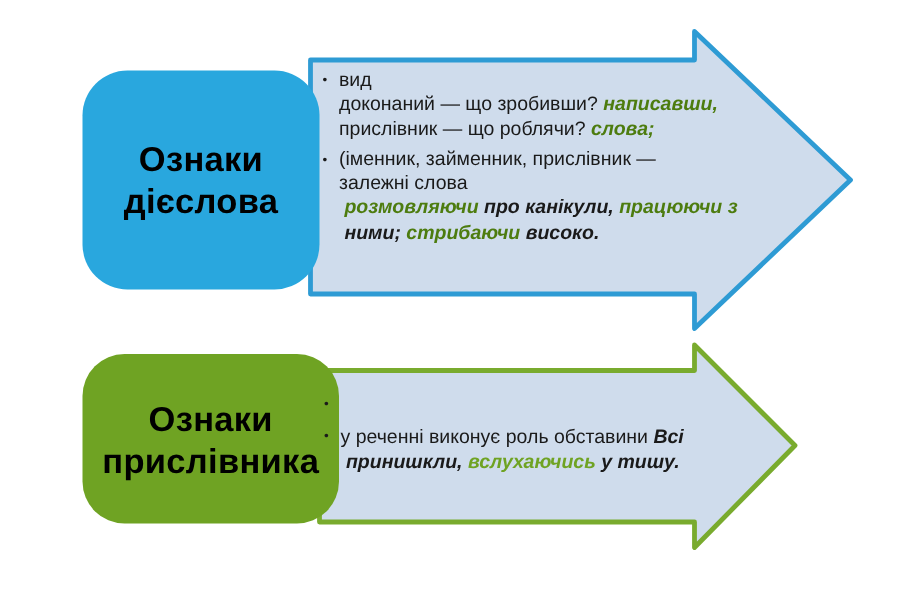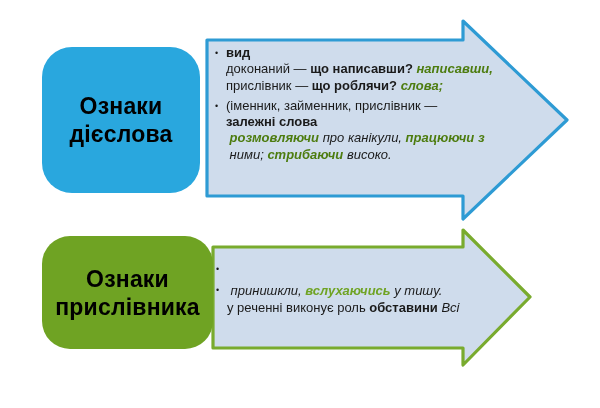--- a/index.html
+++ b/index.html
@@ -21,20 +21,21 @@
     display: flex;
     flex-direction: column;
     justify-content: center;
     align-items: center;
     text-align: center;
     color: #000000;
     font-weight: 700;
     font-size: 23px;
     line-height: 28px;
     letter-spacing: 0.2px;
+    margin-left: 13px;
   }
   .box-verb   { left: 42px; top: 47px;  width: 158px; height: 146px; border-radius: 30px; }
   .box-adverb { left: 42px; top: 236px; width: 171px; height: 113px; border-radius: 28px; }
 
   .arrow-text {
     position: absolute;
     color: #1a1a1a;
     font-size: 13px;
     line-height: 16.3px;
   }
@@ -46,22 +47,22 @@
   .bullet {
     flex: none;
     width: 11px;
     font-size: 9px;
     line-height: inherit;
     color: #1a1a1a;
   }
   .line { white-space: pre; }
 
   .s-r { font-weight: 400; }
-  .s-b { font-weight: 700; text-align: right; }
-  .s-i { font-style: italic; font-weight: 400; }
+  .s-b { font-weight: 400; text-align: right; }
+  .s-i { font-style: italic; font-weight: 700; }
   .s-a { font-style: italic; font-weight: 700; }
   .accent-blue  .s-a { color: #4d7c0f; }
   .accent-green .s-a { color: #6fa323; }
 </style>
 </head>
 <body>
 
 <div class="stage">
 
   <svg class="arrows" viewBox="0 0 600 408" aria-hidden="true">
@@ -77,21 +78,21 @@
   <div class="label-box box-adverb" style="background: rgb(111, 163, 35);">
     <div>Ознаки</div>
     <div>прислівника</div>
   </div>
 
   <div class="arrow-text text-verb accent-blue">
       <div class="item">
         <span class="bullet">•</span>
         <div>
           <div class="line"><span class="s-b">вид</span></div>
-          <div class="line"><span class="s-r">доконаний — </span><span class="s-b">що написавши? </span><span class="s-a">написавши,</span></div>
+          <div class="line"><span class="s-r">доконаний — </span><span class="s-b">що зробивши? </span><span class="s-a">написавши,</span></div>
           <div class="line"><span class="s-r">прислівник — </span><span class="s-b">що роблячи? </span><span class="s-a">слова;</span></div>
         </div>
       </div>
       <div class="item">
         <span class="bullet">•</span>
         <div>
           <div class="line"><span class="s-r">(іменник, займенник, прислівник —</span></div>
           <div class="line"><span class="s-b">залежні слова</span></div>
           <div class="line"><span class="s-a"> розмовляючи</span><span class="s-i"> про канікули, </span><span class="s-a">працюючи з</span></div>
           <div class="line"><span class="s-i"> ними; </span><span class="s-a">стрибаючи</span><span class="s-i"> високо.</span></div>
@@ -99,19 +100,19 @@
       </div>
     </div>
 
   <div class="arrow-text text-adverb accent-green">
       <div class="item">
         <span class="bullet">•</span>
       </div>
       <div class="item">
         <span class="bullet">•</span>
         <div>
+          <div class="line"><span class="s-r">у реченні виконує роль </span><span class="s-b">обставини </span><span class="s-i">Всі</span></div>
           <div class="line"><span class="s-i"> принишкли, </span><span class="s-a">вслухаючись</span><span class="s-i"> у тишу.</span></div>
-          <div class="line"><span class="s-r">у реченні виконує роль </span><span class="s-b">обставини </span><span class="s-i">Всі</span></div>
         </div>
       </div>
     </div>
 
 </div>
 
 </body></html>

